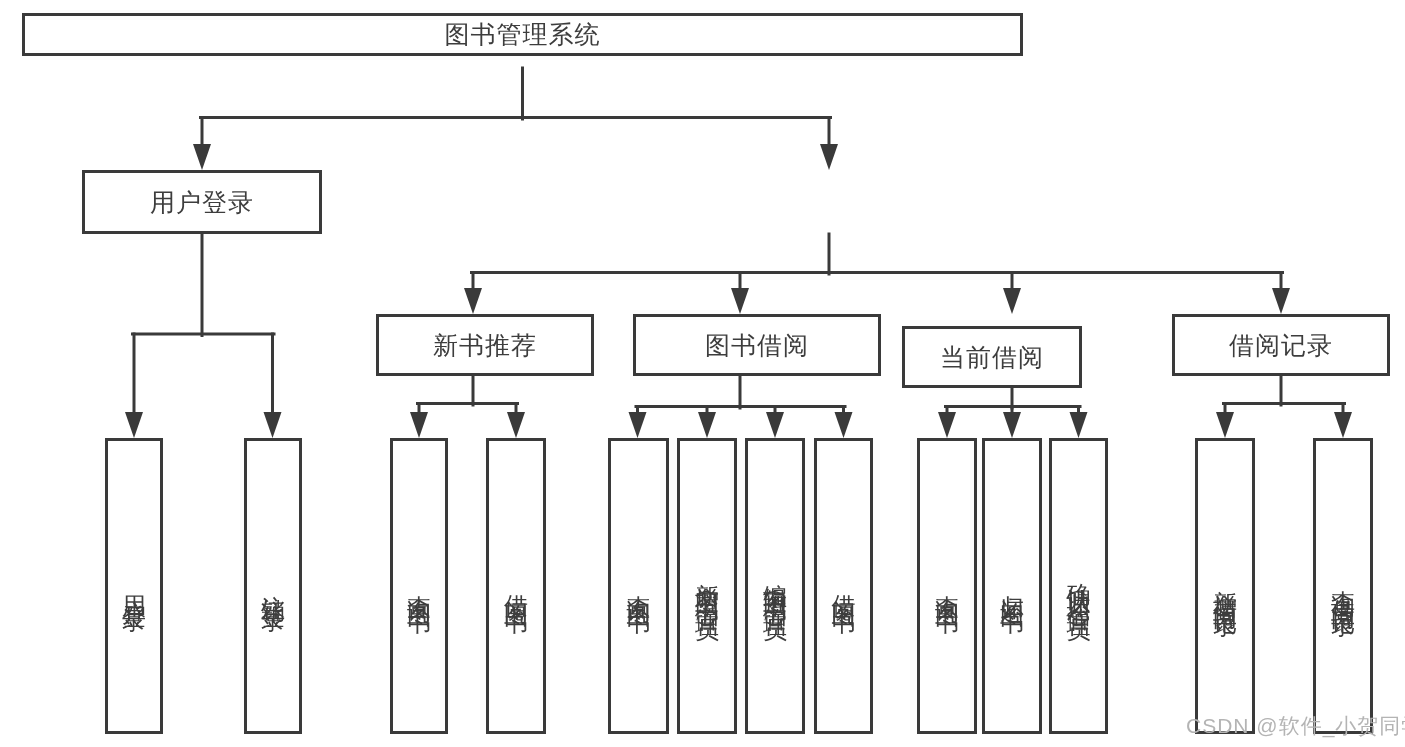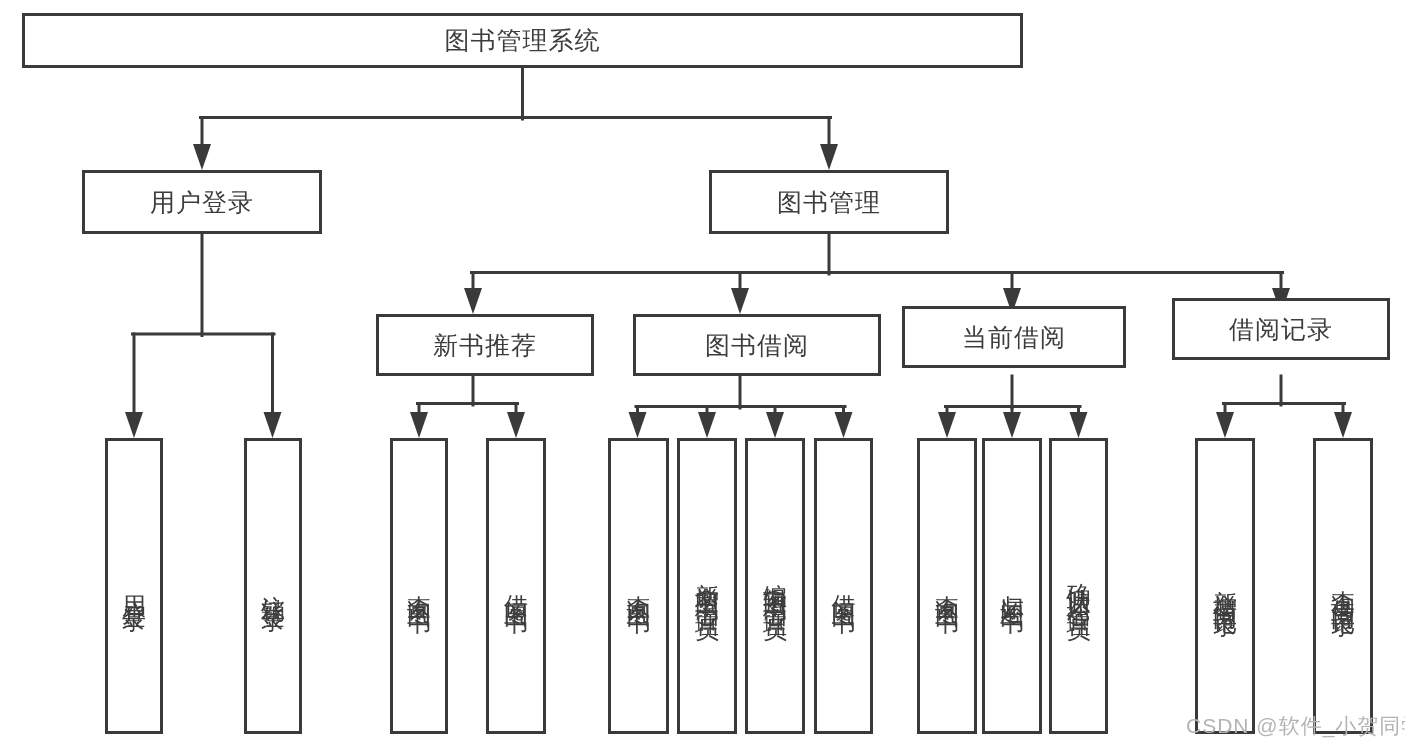--- a/index.html
+++ b/index.html
@@ -105,29 +105,28 @@
       <line x1="1012" y1="406.5" x2="1012" y2="418" stroke="#3a3a3a" stroke-width="3" stroke-linecap="square"></line>
       <polygon points="1003,412 1021,412 1012,438" fill="#3a3a3a"></polygon>
       <line x1="1078.5" y1="406.5" x2="1078.5" y2="418" stroke="#3a3a3a" stroke-width="3" stroke-linecap="square"></line>
       <polygon points="1069.5,412 1087.5,412 1078.5,438" fill="#3a3a3a"></polygon>
       <line x1="1225" y1="403.5" x2="1225" y2="418" stroke="#3a3a3a" stroke-width="3" stroke-linecap="square"></line>
       <polygon points="1216,412 1234,412 1225,438" fill="#3a3a3a"></polygon>
       <line x1="1343" y1="403.5" x2="1343" y2="418" stroke="#3a3a3a" stroke-width="3" stroke-linecap="square"></line>
       <polygon points="1334,412 1352,412 1343,438" fill="#3a3a3a"></polygon>
     </svg>
 
-  <div class="node h" style="left:22px;top:13px;width:1001px;height:55px">图书管理系统</div>
+  <div class="node h" style="left:22px;top:13px;width:1001px;height:43px">图书管理系统</div>
 
   <div class="node h" style="left:82px;top:170px;width:240px;height:64px">用户登录</div>
-  <div class="node h" style="left:709px;top:170px;width:240px;height:64px">图书管理</div>
 
   <div class="node h" style="left:376px;top:314px;width:218px;height:62px">新书推荐</div>
   <div class="node h" style="left:633px;top:314px;width:248px;height:62px">图书借阅</div>
-  <div class="node h" style="left:902px;top:306px;width:224px;height:62px">当前借阅</div>
-  <div class="node h" style="left:1172px;top:298px;width:218px;height:62px">借阅记录</div>
+  <div class="node h" style="left:902px;top:326px;width:180px;height:62px">当前借阅</div>
+  <div class="node h" style="left:1172px;top:314px;width:218px;height:62px">借阅记录</div>
 
   <div class="node v" style="left:105px;top:438px;width:58px;height:296px">用户登录</div>
   <div class="node v" style="left:244px;top:438px;width:58px;height:296px">注销登录</div>
 
   <div class="node v" style="left:390px;top:438px;width:58px;height:296px">查询图书</div>
   <div class="node v" style="left:486px;top:438px;width:60px;height:296px">借阅图书</div>
 
   <div class="node v" style="left:608px;top:438px;width:61px;height:296px">查询图书</div>
   <div class="node v" style="left:677px;top:438px;width:60px;height:296px">新增图书（管理员）</div>
   <div class="node v" style="left:745px;top:438px;width:60px;height:296px">编辑图书（管理员）</div>

